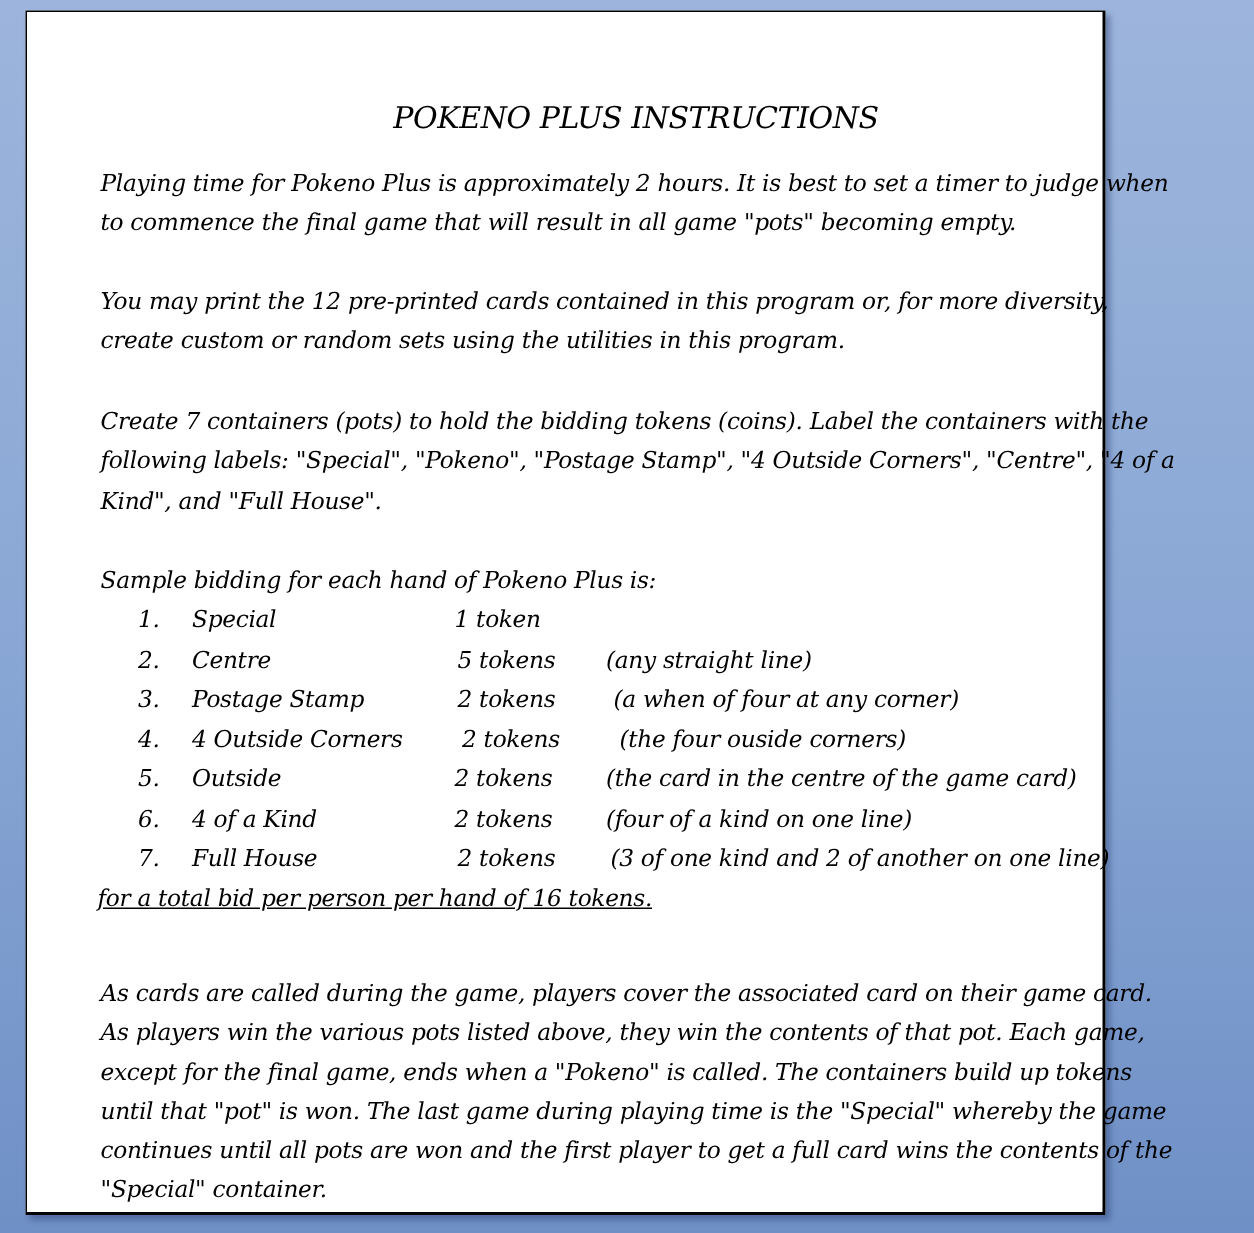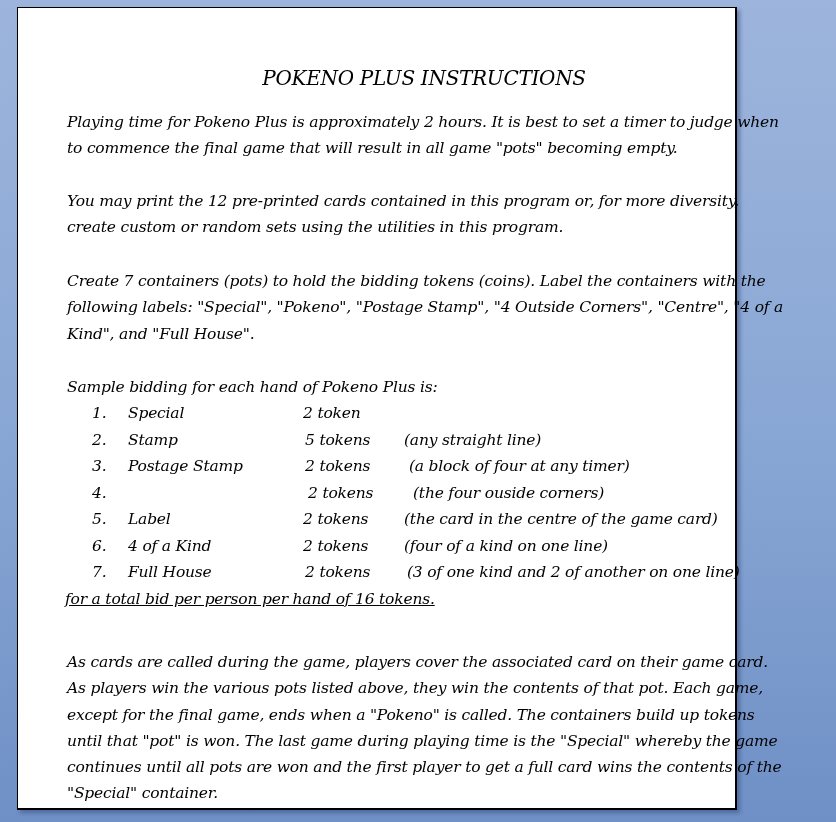--- a/index.html
+++ b/index.html
@@ -87,42 +87,43 @@
   <div class="content">
     <p class="para" style="top:101px;">Playing time for Pokeno Plus is approximately 2 hours. It is best to set a timer to judge when to commence the final game that will result in all game "pots" becoming empty.</p>
     <p class="para" style="top:180px;">You may print the 12 pre-printed cards contained in this program or, for more diversity, create custom or random sets using the utilities in this program.</p>
     <p class="para" style="top:260px;">Create 7 containers (pots) to hold the bidding tokens (coins). Label the containers with the following labels: "Special", "Pokeno", "Postage Stamp", "4 Outside Corners", "Centre", "4 of a Kind", and "Full House".</p>
     <p class="para" style="top:366px;font-style:italic;">Sample bidding for each hand of Pokeno Plus is:</p>
 
     <ul class="list" style="top:392px; width:720px;">
       <li class="list-row">
         <span class="num">1.</span>
         <span class="name">Special</span>
-        <span class="tokens">2 token</span>
+        <span class="tokens">1 token</span>
       </li>
       <li class="list-row">
         <span class="num">2.</span>
-        <span class="name">Stamp</span>
+        <span class="name">Centre</span>
         <span class="tokens" style="left:238px;text-align:center;">5 tokens</span>
         <span class="desc">(any straight line)</span>
       </li>
       <li class="list-row">
         <span class="num">3.</span>
         <span class="name">Postage Stamp</span>
         <span class="tokens" style="left:238px;">2 tokens</span>
-        <span class="desc" style="left:342px;">(a block of four at any timer)</span>
+        <span class="desc" style="left:342px;">(a when of four at any corner)</span>
       </li>
       <li class="list-row">
         <span class="num">4.</span>
+        <span class="name">4 Outside Corners</span>
         <span class="tokens" style="left:241px;">2 tokens</span>
         <span class="desc" style="left:346px;">(the four ouside corners)</span>
       </li>
       <li class="list-row">
         <span class="num">5.</span>
-        <span class="name">Label</span>
+        <span class="name">Outside</span>
         <span class="tokens">2 tokens</span>
         <span class="desc">(the card in the centre of the game card)</span>
       </li>
       <li class="list-row">
         <span class="num">6.</span>
         <span class="name">4 of a Kind</span>
         <span class="tokens">2 tokens</span>
         <span class="desc">(four of a kind on one line)</span>
       </li>
       <li class="list-row">

